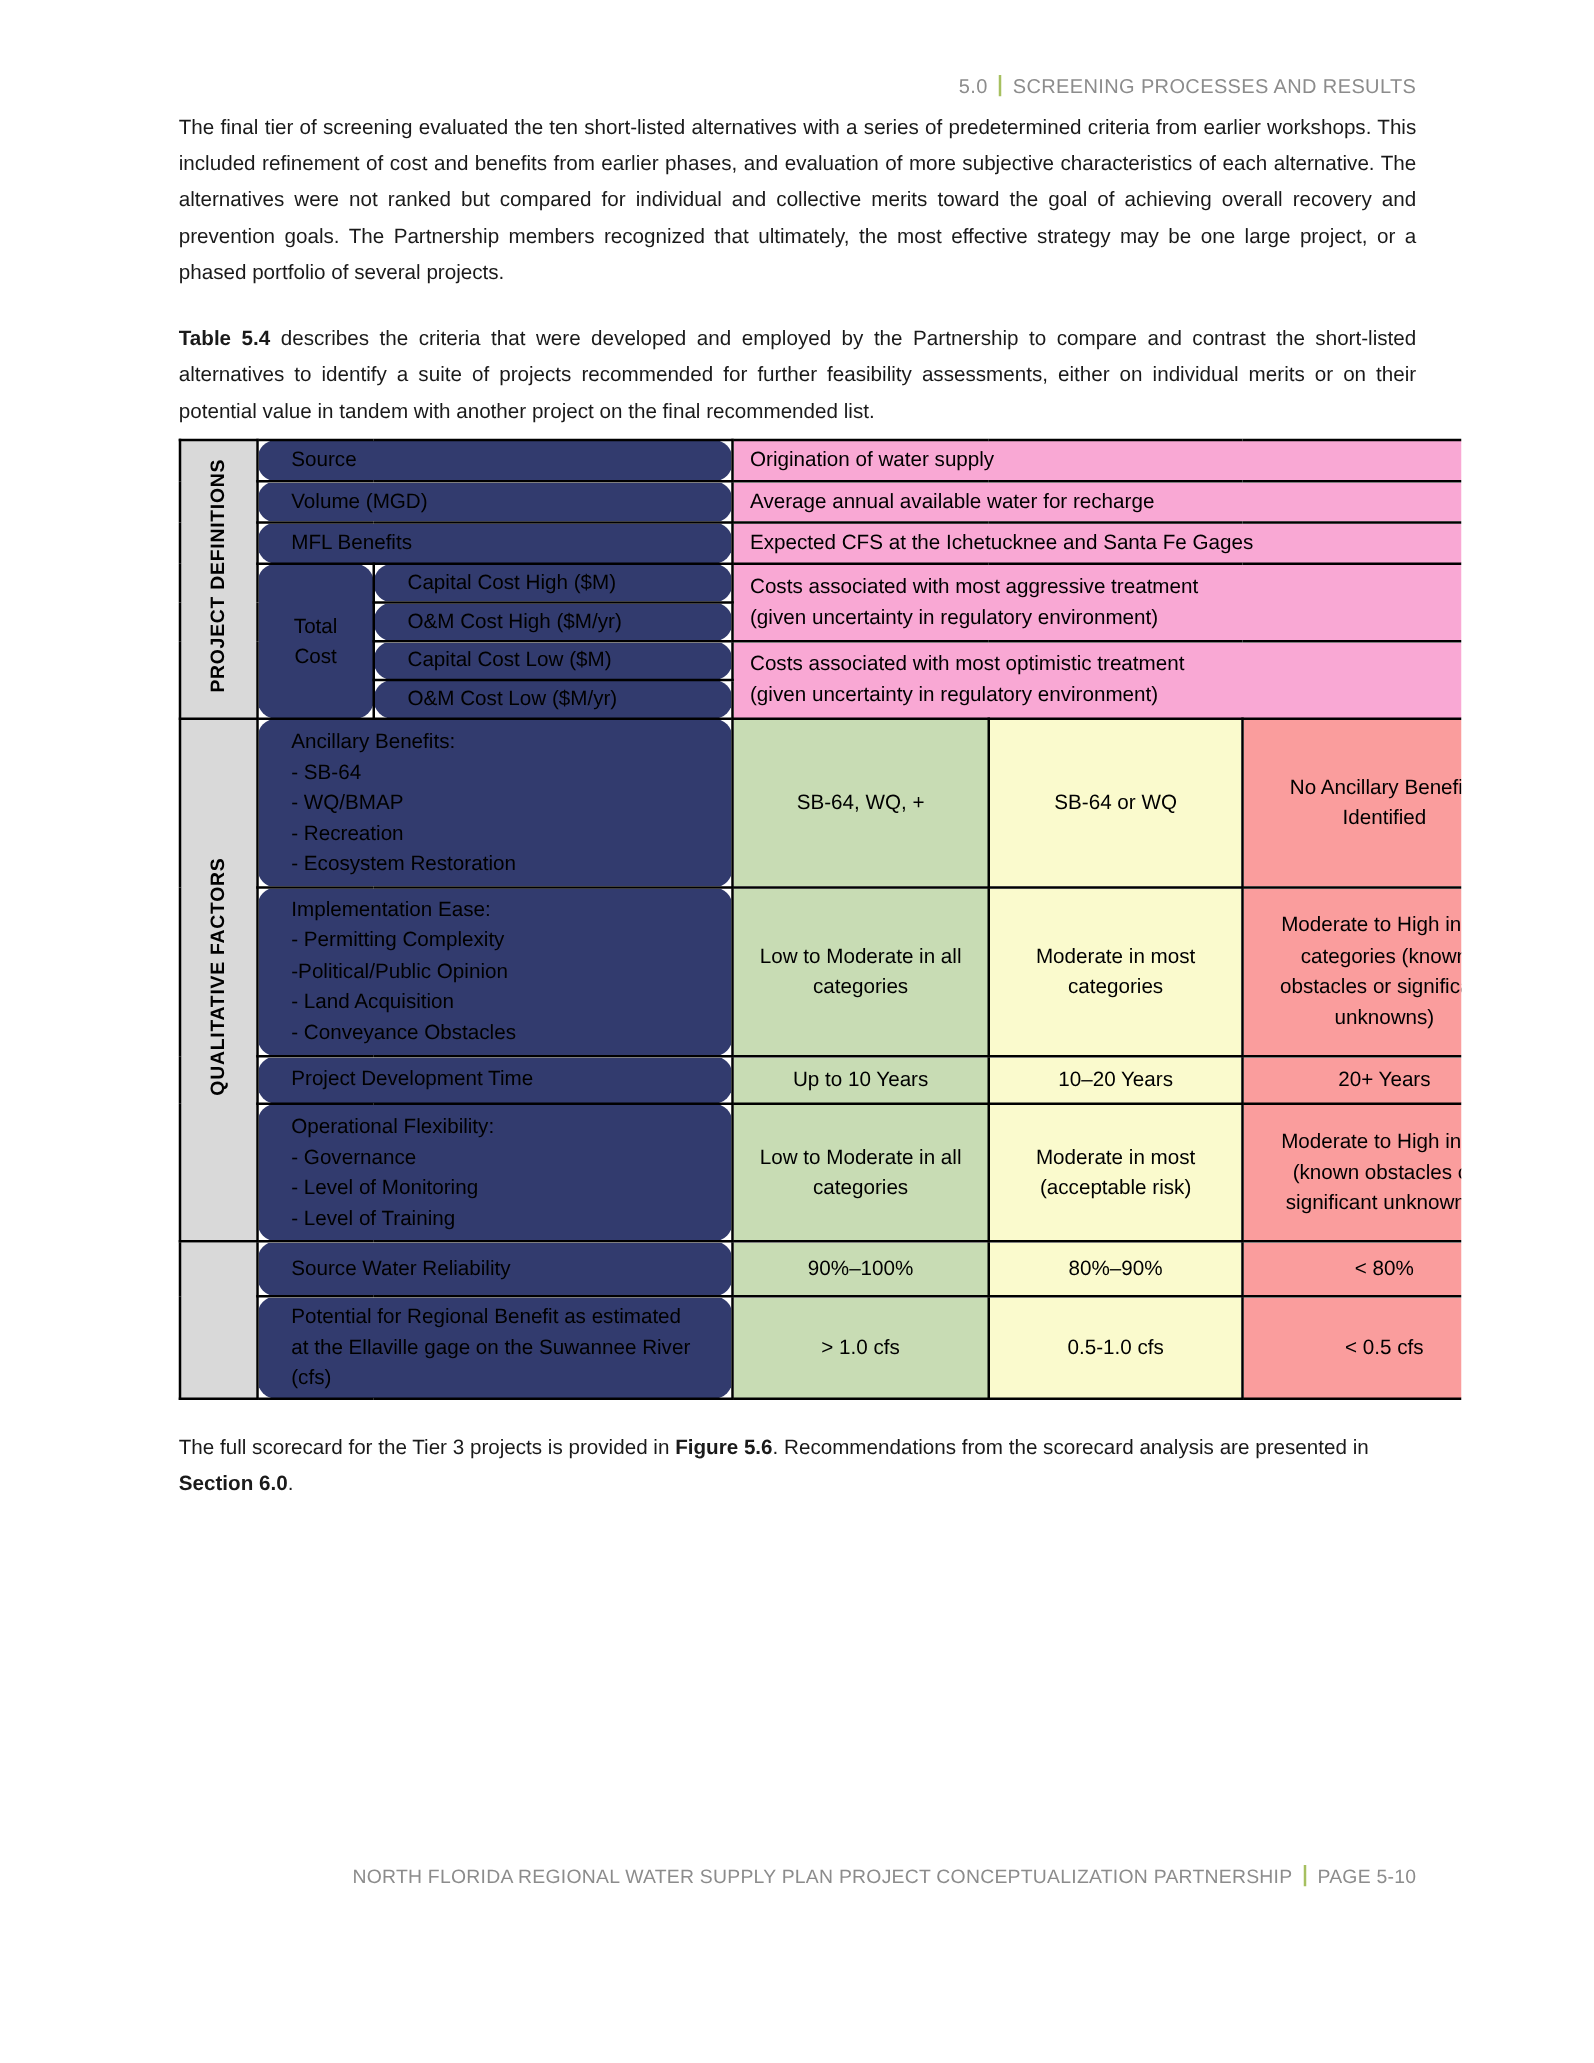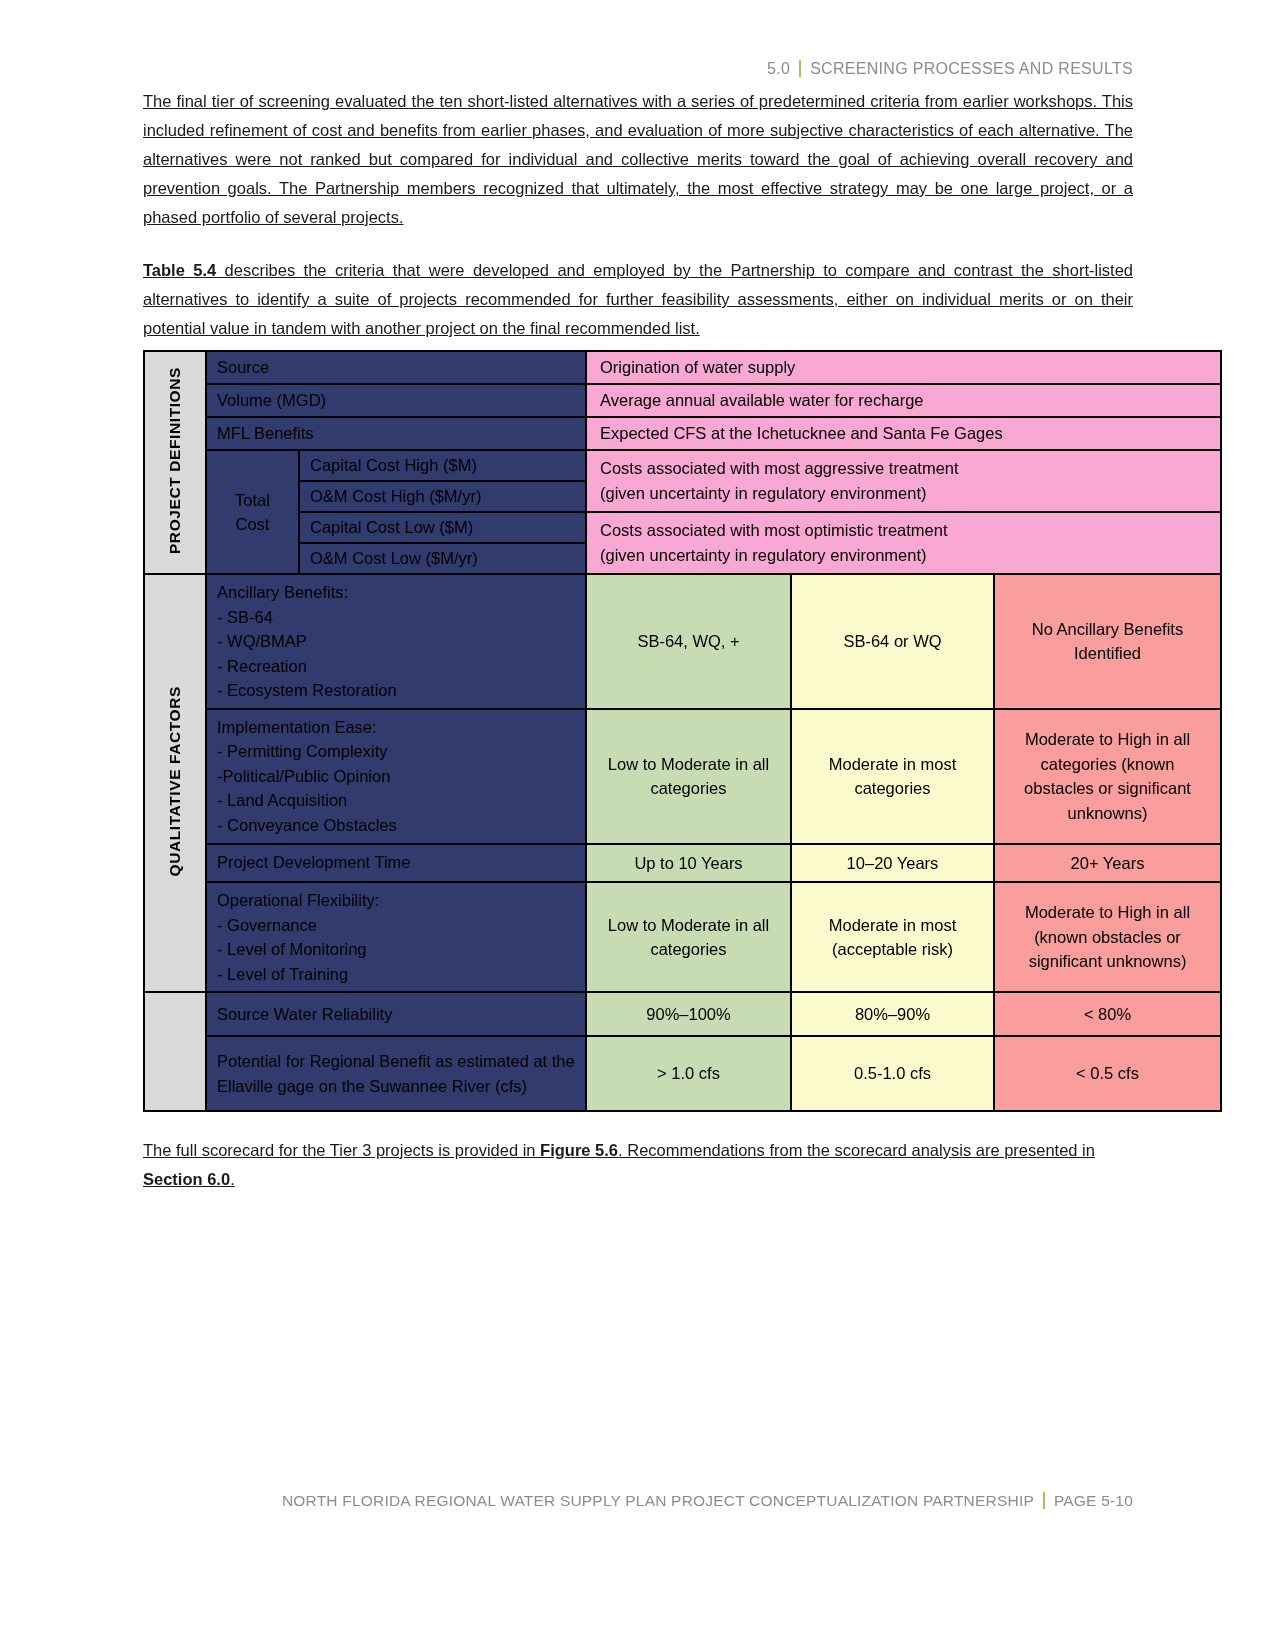--- a/index.html
+++ b/index.html
@@ -1,46 +1,46 @@
 <!DOCTYPE html>
 <html style="--navy: #323b6e; --cell-green: #c8dcb4; --cell-yellow: #fafacd; --cell-red: #fa9d9d; --sidebar-gray: #d9d9d9; --heading-blue: #1e3c96; --bar-green: #a6c060; --muted-gray: #8c8c8c;"><head>
 <meta charset="utf-8">
 <style>
   html,body{margin:0;padding:0;background:#ffffff;}
   .page{
-    position:relative;width:1275px;height:1650px;background:#fff;
+    position:relative;width:1169px;height:1650px;background:#fff;
     font-family:"Liberation Sans",sans-serif;color:#1a1a1a;
     padding-left:143px;box-sizing:border-box;overflow:hidden;
   }
   .header{
     padding-top:60px;width:990px;text-align:right;
     color:var(--muted-gray,#8c8c8c);font-size:16px;letter-spacing:.3px;
   }
   .vbar{
     display:inline-block;width:2px;height:17px;background:var(--bar-green,#a6c060);
     margin:0 9px;vertical-align:-3px;
   }
   .heading{
     margin:57px 0 0 0;font-size:25px;font-weight:700;
     color:var(--heading-blue,#1e3c96);letter-spacing:.2px;
   }
-  .body{width:990px;font-size:16.5px;line-height:29px;margin:9px 0 0 0;text-decoration:underline;}
+  .body{width:990px;font-size:16.5px;line-height:29px;margin:9px 0 0 0;}
   .just{text-align:justify;}
   .mt{margin-top:24px;}
   .caption{width:990px;font-size:16.5px;font-weight:700;margin:27px 0 0 0;}
   .caption i{font-style:italic;}
 
   table.scorecard{
     border-collapse:collapse;table-layout:fixed;width:1077px;margin-top:7px;
   }
   table.scorecard td{
     border:2px solid #000;font-size:16.5px;color:#000;
     overflow:hidden;box-sizing:border-box;
   }
-  .navy{background:var(--navy,#323b6e);color:#fff;padding:3px 10px;vertical-align:middle;}
+  .navy{background:var(--navy,#323b6e);color:#fff;padding:3px 26px;vertical-align:middle;border-radius:15px;}
   .center{text-align:center;line-height:24px;}
   .multi{vertical-align:top;line-height:24.5px;padding-top:5px;padding-bottom:5px;}
   .wraplbl{line-height:24.5px;}
   .desc{background:#f9a8d4;padding:3px 13px;vertical-align:middle;line-height:25px;}
   .cell{text-align:center;vertical-align:middle;padding:6px 10px;line-height:24.5px;}
   .green{background:var(--cell-green,#c8dcb4);}
   .yellow{background:var(--cell-yellow,#fafacd);}
   .red{background:var(--cell-red,#fa9d9d);}
   .gray-side{background:var(--sidebar-gray,#d9d9d9);text-align:center;vertical-align:middle;}
   .vtext{

